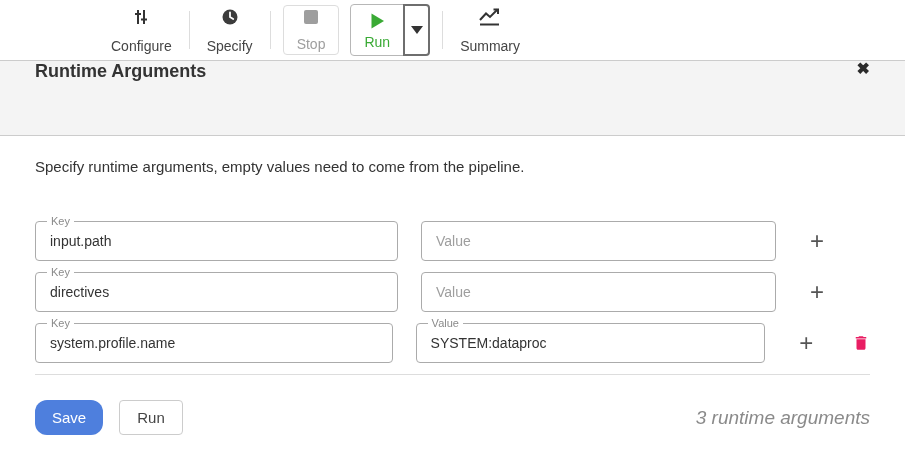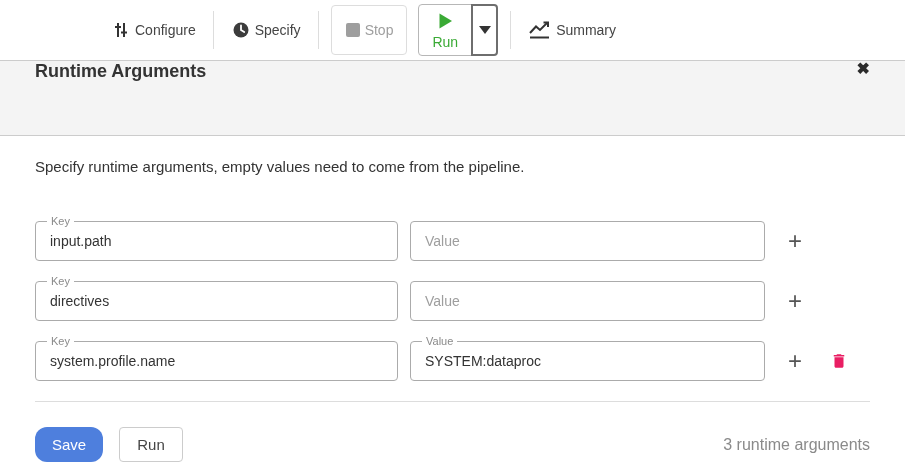--- a/index.html
+++ b/index.html
@@ -4,21 +4,21 @@
 <style>
   * { box-sizing: border-box; }
   html,body { margin:0; padding:0; }
   body {
     width:905px; height:475px; background:#fff; overflow:hidden;
     font-family:"Liberation Sans", sans-serif; color:#333;
   }
 
   
   .toolbar { display:flex; align-items:center; height:60px; padding-left:97px; background:#fff; }
-  .tb-item { display:flex; align-items:center; justify-content:center; gap:4px; padding:0 14px; cursor:pointer; }
+  .tb-item { display:flex; flex-direction:column; align-items:center; justify-content:center; gap:12px; padding:0 14px; cursor:pointer; }
   .tb-label { font-size:14px; color:#454545; line-height:1; }
   .tb-divider { width:1px; height:38px; background:#ddd; margin:0 3px; }
   .tb-boxed { border:1px solid #ddd; border-radius:4px; height:50px; padding:0 13px; margin:12px 9px; }
   .stop-box .tb-label { color:#9e9e9e; }
   .run-split { display:flex; align-items:stretch; height:52px; margin:0 9px 0 2px; }
   .run-main { border:1px solid #b7b7b7; border-right:1px solid #b7b7b7; border-radius:4px 0 0 4px;
               display:flex; flex-direction:column; align-items:center; justify-content:center; gap:4px; padding:0 13px; cursor:pointer; background:#fff; }
   .run-main .tb-label { color:#3aaa35; }
   .caret-btn { width:27px; border:2px solid #6e6e6e; border-radius:0 4px 4px 0; margin-left:-1px;
                display:flex; align-items:center; justify-content:center; cursor:pointer; background:#fff; }
@@ -26,39 +26,39 @@
 
   
   .dialog-header { height:76px; background:#f4f4f4; border-top:1px solid #ccc; border-bottom:1px solid #ccc;
                    display:flex; align-items:flex-start; justify-content:space-between; padding:0 35px; }
   .dialog-title { font-size:18px; font-weight:bold; color:#333; }
   .close-x { font-size:16px; font-weight:bold; color:#2b2b2b; cursor:pointer; line-height:1; }
 
   
   .dialog-desc { margin:22px 35px 0; font-size:15px; color:#333; }
   .rows { margin:46px 35px 0; }
-  .arg-row { display:flex; align-items:center; margin-bottom:20px; }
+  .arg-row { display:flex; align-items:center; margin-bottom:11px;gap:11px; }
   .field { position:relative; height:40px; border:1px solid #ababab; border-radius:4px; background:#fff; display:flex; align-items:center; }
   .key-field { width:363px; }
   .value-field { width:355px; margin-left:12px; }
   .field input { border:none; outline:none; background:transparent; width:100%; padding:0 14px;
                  font-size:14px; color:#333; font-family:"Liberation Sans", sans-serif; }
   .field input::placeholder { color:#9e9e9e; opacity:1; }
   .float-label { position:absolute; top:-7px; left:11px; background:#fff; padding:0 4px;
                  font-size:11px; color:#8a8a8a; line-height:1.1; }
   .add-btn { width:22px; margin-left:19px; text-align:center; font-size:24px; font-weight:300; color:#555; cursor:pointer; line-height:1; }
   .trash-btn { margin-left:24px; cursor:pointer; display:flex; align-items:center; }
 
   .footer-divider { margin:4px 35px 0; border-top:1px solid #ddd; }
   .dialog-footer { display:flex; align-items:center; margin-top:25px; padding:0 35px; }
   .save-btn { background:#4e7fdd; color:#fff; border:none; border-radius:12px; font-size:15px;
               padding:9px 17px; cursor:pointer; font-family:"Liberation Sans", sans-serif; }
   .run-btn { background:#fff; color:#454545; border:1px solid #ccc; border-radius:4px; font-size:15px;
              padding:8px 17px; margin-left:16px; cursor:pointer; font-family:"Liberation Sans", sans-serif; }
-  .count-text { margin-left:auto; font-size:16px; color:#8a8a8a; }
+  .count-text { margin-left:auto; font-size:19px; color:#8a8a8a;font-style:italic; }
 
   .icon svg { display:block; }
 </style>
 </head>
 <body>
 
 <div class="toolbar">
 
   <div class="tb-item">
     <span class="icon">

